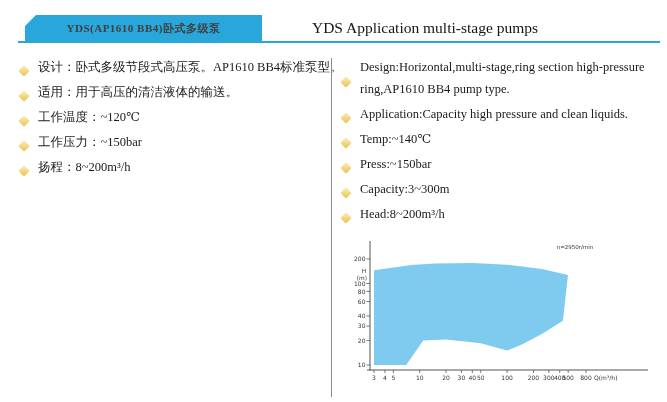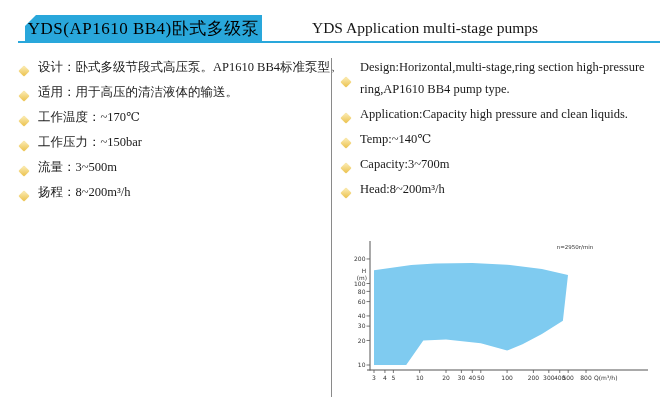--- a/index.html
+++ b/index.html
@@ -4,21 +4,21 @@
 <style>
   html,body{margin:0;padding:0;background:#fff;}
   .page{position:relative;width:667px;height:402px;background:#fff;overflow:hidden;
         font-family:"Liberation Serif","DejaVu Serif",serif;color:#1a1a1a;}
 
   
   .header-box{position:absolute;left:25px;top:15px;width:237px;height:26px;
       background:var(--accent-blue,#29a7db);
       clip-path:polygon(11px 0,100% 0,100% 100%,0 100%,0 11px);
       display:flex;align-items:center;justify-content:center;}
-  .header-box .cn-title{font-weight:normal;font-size:17px;color:#000000;letter-spacing:.5px;white-space:nowrap;}
+  .header-box .cn-title{font-weight:bold;font-size:11px;color:#404040;letter-spacing:.5px;white-space:nowrap;}
   .header-underline{position:absolute;left:18px;top:41px;width:642px;height:2px;
       background:var(--accent-blue,#29a7db);}
   .header-en{position:absolute;left:270px;top:19px;width:310px;text-align:center;
       font-size:15.5px;color:#141414;white-space:nowrap;}
 
   
   .divider{position:absolute;left:331px;top:58px;width:1px;height:339px;background:var(--divider-gray,#8a8a8a);}
   .col{position:absolute;top:56px;font-size:12.5px;line-height:22px;}
   .col-left{left:18px;width:308px;}
   .col-right{left:340px;width:322px;}
@@ -48,29 +48,25 @@
       <div class="spec-row">
         <span class="diamond"></span>
         <span>设计：卧式多级节段式高压泵。AP1610 BB4标准泵型。</span>
       </div>
       <div class="spec-row">
         <span class="diamond"></span>
         <span>适用：用于高压的清洁液体的输送。</span>
       </div>
       <div class="spec-row">
         <span class="diamond"></span>
-        <span>工作温度：~170℃</span>
+        <span>工作温度：~120℃</span>
       </div>
       <div class="spec-row">
         <span class="diamond"></span>
         <span>工作压力：~150bar</span>
-      </div>
-      <div class="spec-row">
-        <span class="diamond"></span>
-        <span>流量：3~500m</span>
       </div>
       <div class="spec-row">
         <span class="diamond"></span>
         <span>扬程：8~200m³/h</span>
       </div>
     </div>
   <div class="divider"></div>
   <div class="col col-right">
       <div class="spec-row">
         <span class="diamond"></span>
@@ -79,21 +75,25 @@
       <div class="spec-row">
         <span class="diamond"></span>
         <span>Application:Capacity high pressure and clean liquids.</span>
       </div>
       <div class="spec-row">
         <span class="diamond"></span>
         <span>Temp:~140℃</span>
       </div>
       <div class="spec-row">
         <span class="diamond"></span>
-        <span>Capacity:3~700m</span>
+        <span>Press:~150bar</span>
+      </div>
+      <div class="spec-row">
+        <span class="diamond"></span>
+        <span>Capacity:3~300m</span>
       </div>
       <div class="spec-row">
         <span class="diamond"></span>
         <span>Head:8~200m³/h</span>
       </div>
     </div>
 
   <div class="chart-wrap">
     <svg viewBox="0 0 312 160">
         <polygon points="24.0,129.0 24.0,34.3 61.2,29.1 85.1,27.5 122.3,27.1 157.1,28.7 191.9,33.1 218.0,39.0 212.9,84.7 191.9,98.0 172.5,108.2 157.1,114.6 130.8,107.2 96.0,103.6 73.3,104.5 56.2,129.0" fill="#7fcbf0"></polygon>

